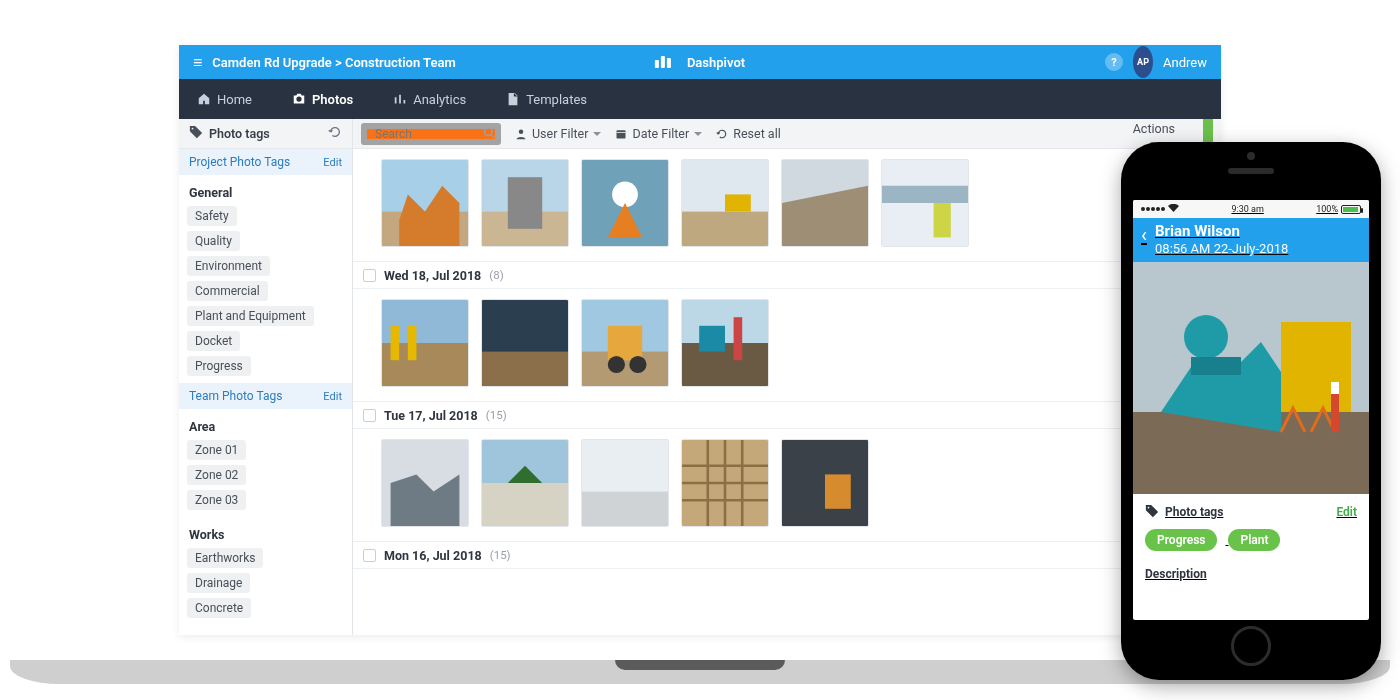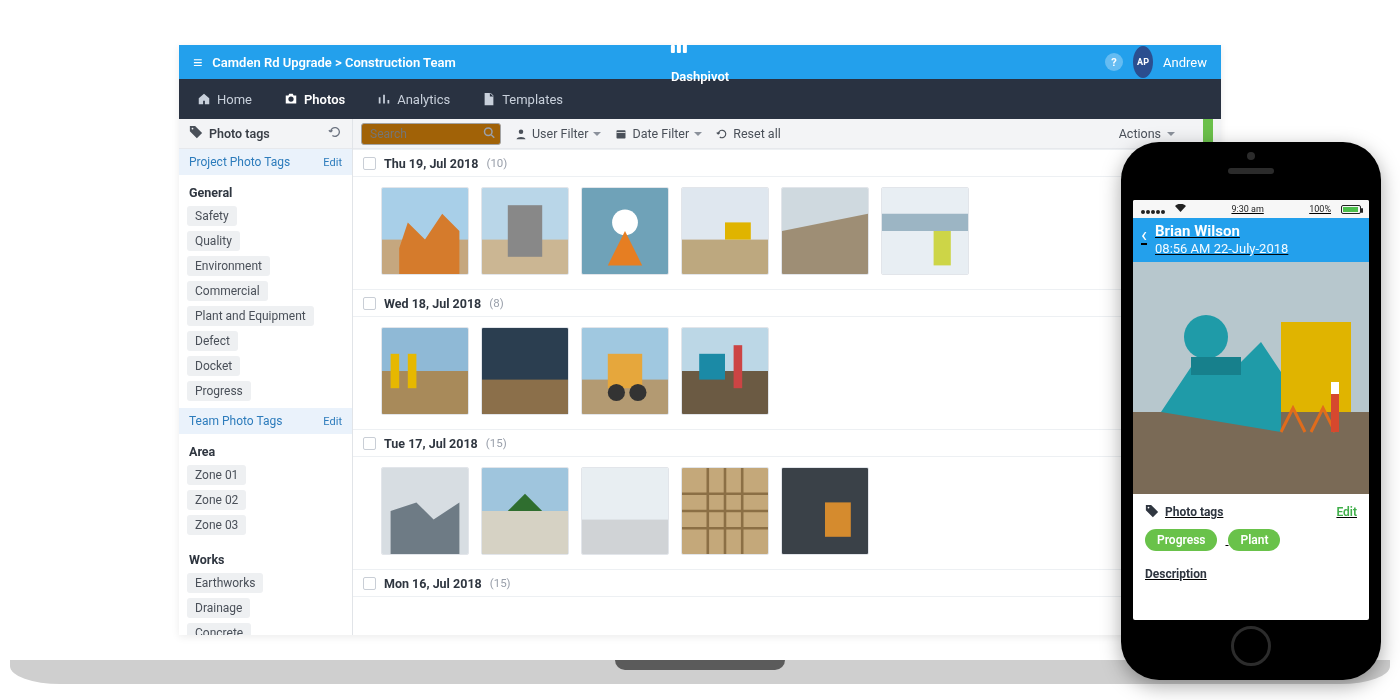--- a/index.html
+++ b/index.html
@@ -6,30 +6,30 @@
   body { background: #fff; width: 1400px; height: 700px; position: relative; overflow: hidden; }
 
   .canvas { position: absolute; left: 179px; top: 45px; width: 1042px; height: 590px; background: #fff; box-shadow: 0 2px 8px rgba(0,0,0,0.08); }
   .laptop-base { position:absolute; left:10px; top:660px; width:1380px; height:24px; background:#cfcfcf; border-radius: 0 0 50px 50px / 0 0 18px 18px; }
   .laptop-base::after { content:""; position:absolute; left:50%; transform:translateX(-50%); top:0; width:170px; height:10px; background:#5b5b5b; border-radius:0 0 10px 10px; }
 
   
   .topbar { height:34px; background:#23a0ec; color:#fff; display:flex; align-items:center; font-size:13px; padding:0 14px; }
   .topbar .hamburger { margin-right:10px; font-size:16px; cursor:pointer; }
   .topbar .breadcrumb { font-weight:600; }
-  .topbar .brand { position:absolute; left:50%; transform:translateX(-50%); display:flex; align-items:flex-start; font-weight:600; gap:16px;flex-direction:column; }
+  .topbar .brand { position:absolute; left:50%; transform:translateX(-50%); display:flex; align-items:center; font-weight:600; gap:16px; }
   .brand-logo { display:inline-flex; gap:2px; align-items:flex-end; }
   .brand-logo span { width:4px; background:#fff; border-radius:1px; }
   .brand-logo span:nth-child(1){height:8px;} .brand-logo span:nth-child(2){height:12px;} .brand-logo span:nth-child(3){height:10px;}
   .topbar .right { margin-left:auto; display:flex; align-items:center; gap:10px; }
   .help-circle { width:18px; height:18px; border-radius:50%; background:rgba(255,255,255,0.3); display:flex; align-items:center; justify-content:center; font-size:11px; font-weight:bold; }
   .avatar-badge { width:20px; height:32px; border-radius:50%; background:#2b4e8f; display:flex; align-items:center; justify-content:center; font-size:9px; font-weight:bold; }
 
   
-  .navbar { height:40px; background:#293241; display:flex; align-items:center; padding:0 18px; gap:32px; color:#c8d0db; font-size:13px; }
+  .navbar { height:40px; background:#293241; display:flex; align-items:center; padding:0 18px; gap:40px; color:#c8d0db; font-size:13px; }
   .nav-item { display:flex; align-items:center; gap:6px; cursor:pointer; }
   .nav-item.active { color:#fff; font-weight:600; }
   .nav-icon { width:14px; height:14px; display:inline-flex; align-items:center; justify-content:center; }
 
   
   .main { display:flex; height:calc(100% - 74px); }
 
   
   .sidebar { width:174px; border-right:1px solid #e1e4e8; background:#fff; overflow:hidden; font-size:12.5px; }
   .tags-header { height:30px; background:#f3f4f6; display:flex; align-items:center; padding:0 10px; border-bottom:1px solid #e6e8ec; font-weight:600; color:#3a3f47; }
@@ -39,46 +39,46 @@
   .section-header .edit-link { margin-left:auto; font-size:11px; cursor:pointer; }
   .tag-group { padding:6px 8px 2px; }
   .tag-group-title { font-weight:700; color:#2f3640; padding:4px 2px 6px; }
   .tag-chip { display:inline-block; background:#eef0f2; color:#4a5059; border-radius:3px; padding:3px 8px; margin:0 0 5px 0; font-size:12px; cursor:pointer; }
   .tag-chip-row { display:block; }
 
   
   .content { flex:1; display:flex; flex-direction:column; background:#fff; overflow:hidden; }
   .toolbar { height:30px; background:#f3f4f6; display:flex; align-items:center; padding:0 8px; border-bottom:1px solid #e6e8ec; font-size:12.5px; color:#4a5059; gap:14px; }
   .search { position:relative; width:140px; }
-  .search input { width:100%; height:22px; border:1px solid #a3a3a3; border-radius:3px; padding:0 24px 0 8px; font-size:12px; background:#a16207; }
+  .search input { width:100%; height:22px; border:6px solid #a3a3a3; border-radius:3px; padding:0 24px 0 8px; font-size:12px; background:#f97316; }
   .search .mag { position:absolute; right:6px; top:50%; transform:translateY(-50%); color:#9aa0ab; font-size:12px; }
   .filter-btn { display:flex; align-items:center; gap:5px; cursor:pointer; }
   .caret-down { width:0; height:0; border-left:4px solid transparent; border-right:4px solid transparent; border-top:4px solid #8b919b; }
   .toolbar .spacer { flex:1; }
-  .actions-btn { display:flex; align-items:center; gap:6px; cursor:pointer; padding-right:6px; }
+  .actions-btn { display:flex; align-items:center; gap:6px; cursor:pointer; padding-right:6px;flex-direction:column; }
   .green-edge { width:10px; align-self:stretch; background:#6bc04b; margin-left:8px; }
 
   .groups { overflow:auto; flex:1; }
   .date-row { height:28px; display:flex; align-items:center; padding:0 10px; border-top:1px solid #edf0f3; border-bottom:1px solid #edf0f3; font-size:12.5px; color:#2f3640; gap:8px; }
   .date-row .cb { width:13px; height:13px; border:1px solid #c9ced6; border-radius:2px; }
   .date-label { font-weight:700; }
   .date-count { color:#9aa0ab; font-size:11.5px; }
   .thumbs { display:flex; gap:12px; padding:10px 14px 14px 28px; }
   .thumb { width:88px; height:88px; border:1px solid #e2e5ea; border-radius:2px; display:flex; align-items:center; justify-content:center; overflow:hidden; cursor:pointer; }
   .thumb svg { width:100%; height:100%; }
 
   
   .phone { position:absolute; left:1121px; top:142px; width:260px; height:538px; background:#000; border-radius:38px; padding:58px 12px 60px; box-shadow: 0 6px 20px rgba(0,0,0,0.35); }
   .phone-speaker { position:absolute; left:50%; top:26px; transform:translateX(-50%); width:46px; height:6px; background:#2b2b2b; border-radius:3px; }
   .phone-cam { position:absolute; left:50%; top:10px; transform:translateX(-50%); width:8px; height:8px; background:#2b2b2b; border-radius:50%; }
   .phone-home { position:absolute; left:50%; bottom:14px; transform:translateX(-50%); width:40px; height:40px; border:3px solid #2c2c2c; border-radius:50%; }
   .phone-screen { width:100%; height:100%; background:#fff; border-radius:2px; overflow:hidden; display:flex; flex-direction:column;text-decoration:underline; }
 
   .status-bar { height:18px; background:#f7f7f7; display:flex; align-items:center; justify-content:space-between; padding:0 8px; font-size:9px; color:#222; }
-  .status-left, .status-right { display:flex; align-items:flex-end; gap:10px; }
+  .status-left, .status-right { display:flex; align-items:center; gap:3px; }
   .signal-dots { display:flex; gap:1px; }
   .signal-dots span { width:4px; height:4px; border-radius:50%; background:#222; }
   .batt { width:20px; height:9px; border:1px solid #222; border-radius:2px; position:relative; }
   .batt::after { content:""; position:absolute; right:-3px; top:2px; width:2px; height:5px; background:#222; border-radius:1px; }
   .batt-fill { position:absolute; left:1px; top:1px; bottom:1px; width:15px; background:#4cbf4c; }
 
   .phone-header { background:#23a0ec; color:#fff; padding:5px 8px 6px; display:flex; align-items:flex-start; gap:8px; }
   .back-chev { font-size:20px; line-height:1; cursor:pointer; margin-top:2px; }
   .phone-title { font-weight:700; font-size:15px; line-height:1.1; }
   .phone-sub { font-size:13px; opacity:0.95; margin-top:1px; }
@@ -176,21 +176,20 @@
         <span>Project Photo Tags</span>
         <span class="edit-link">Edit</span>
       </div>
       <div class="tag-group">
         <div class="tag-group-title">General</div>
         <div class="tag-chip-row"><span class="tag-chip">Safety</span></div>
         <div class="tag-chip-row"><span class="tag-chip">Quality</span></div>
         <div class="tag-chip-row"><span class="tag-chip">Environment</span></div>
         <div class="tag-chip-row"><span class="tag-chip">Commercial</span></div>
         <div class="tag-chip-row"><span class="tag-chip">Plant and Equipment</span></div>
-        <div class="tag-chip-row"><span class="tag-chip">Defect</span></div>
         <div class="tag-chip-row"><span class="tag-chip">Docket</span></div>
         <div class="tag-chip-row"><span class="tag-chip">Progress</span></div>
       </div>
       <div class="section-header">
         <span>Team Photo Tags</span>
         <span class="edit-link">Edit</span>
       </div>
       <div class="tag-group">
         <div class="tag-group-title">Area</div>
         <div class="tag-chip-row"><span class="tag-chip">Zone 01</span></div>
@@ -242,25 +241,20 @@
         <div class="spacer"></div>
         <div class="actions-btn">
           <span>Actions</span>
           <span class="caret-down"></span>
         </div>
         <div class="green-edge"></div>
       </div>
 
       <div class="groups">
 
-        <div class="date-row">
-          <span class="cb"></span>
-          <span class="date-label">Thu 19, Jul 2018</span>
-          <span class="date-count">(10)</span>
-        </div>
         <div class="thumbs">
           <div class="thumb">
               <svg viewBox="0 0 10 10">
                 <rect width="10" height="10" fill="#a8cfe8"></rect>
                 <rect y="6" width="10" height="4" fill="#c5a77f"></rect>
                 <path d="M2 7l1-3 2 2 2-3 2 2v5h-7z" fill="#d57b2c"></path>
               </svg>
             </div>
           <div class="thumb">
               <svg viewBox="0 0 10 10">

